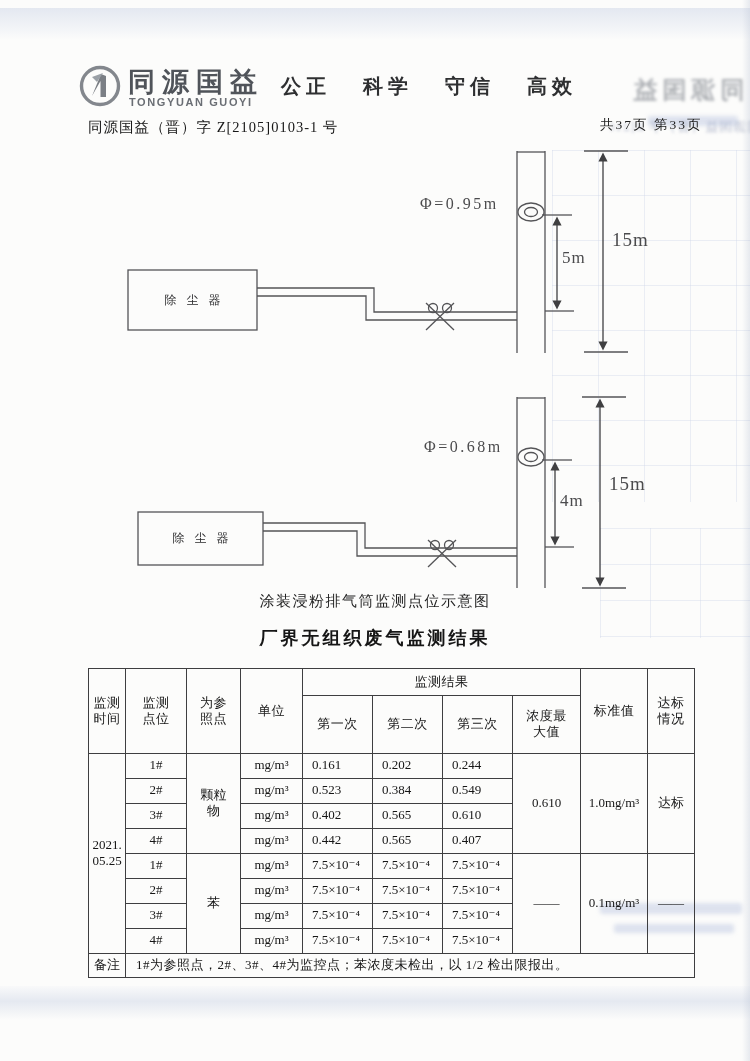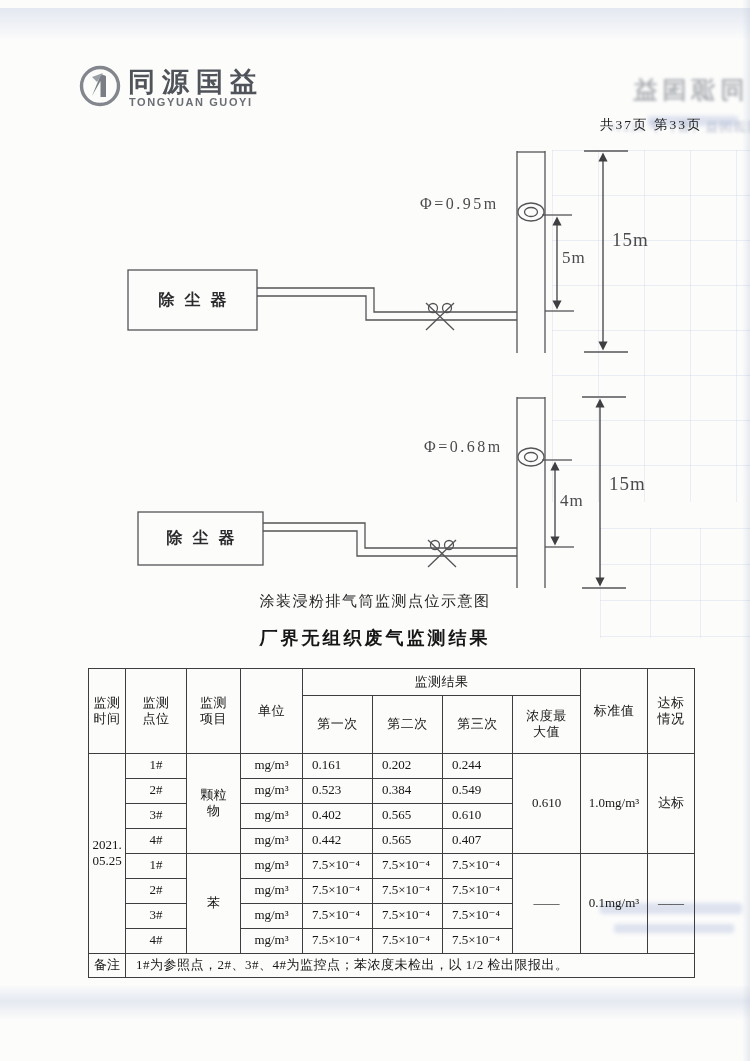--- a/index.html
+++ b/index.html
@@ -36,21 +36,21 @@
   .doc-number{position:absolute;left:88px;top:118px;font-size:14.5px;letter-spacing:1px;color:#171717;}
   .page-info{position:absolute;left:600px;top:116px;width:140px;font-size:13.5px;color:#1d1d1d;letter-spacing:2px;}
 
   
   .dgm{position:absolute;left:0;}
   .dgm-label{position:absolute;color:#4b4b4d;white-space:nowrap;}
   .lbl-phi{font-size:16px;letter-spacing:2.5px;}
   .lbl-dim{font-size:17px;letter-spacing:1px;}
   .lbl-dim-lg{font-size:19px;letter-spacing:1px;}
   .device-box{position:absolute;display:flex;align-items:center;justify-content:center;
-    font-size:16px;letter-spacing:10px;color:#2a2a2c;padding-left:10px;box-sizing:border-box;font-weight:bold;}
+    font-size:12px;letter-spacing:10px;color:#2a2a2c;padding-left:10px;box-sizing:border-box;}
   .caption{position:absolute;left:0;width:750px;text-align:center;font-size:15px;letter-spacing:1.5px;color:#1e1e1e;}
 
   
   .tbl-title{position:absolute;left:0;top:626px;width:750px;text-align:center;
     font-size:18px;font-weight:700;letter-spacing:3px;color:#161616;}
   table.doc-table{position:absolute;left:88px;top:668px;width:606px;
     border-collapse:collapse;table-layout:fixed;font-size:13px;color:#161616;}
   .doc-table td{border:1px solid #3e3e40;text-align:center;padding:0;line-height:1.25;overflow:hidden;}
   .doc-table .vnum{text-align:left;padding-left:9px;}
   .doc-table .w2{display:block;width:30px;margin:0 auto;}
@@ -73,20 +73,27 @@
   <div class="smudge" style="left:614px;top:924px;width:120px;height:9px;"></div>
   <div class="smudge" style="left:648px;top:116px;width:90px;height:10px;"></div>
 
   <svg class="logo-mark" viewBox="0 0 42 42">
     <circle cx="21" cy="21" r="18.5" fill="none" stroke="#83878d" stroke-width="3.4"></circle>
     <path d="M13 31 L22 9 L27 11 L27 32 L21.5 32 L21.5 16 Z" fill="#7b7f85"></path>
     <path d="M13 12 L24 8 L18 17 Z" fill="#9aa0a6"></path>
   </svg>
   <div class="logo-name">同源国益</div>
   <div class="logo-sub">TONGYUAN GUOYI</div>
+  <div class="slogan">
+    <span>公正</span>
+    <span>科学</span>
+    <span>守信</span>
+    <span>高效</span>
+  </div>
+  <div class="doc-number">同源国益（晋）字 Z[2105]0103-1 号</div>
   <div class="page-info">共37页 第33页</div>
 
   <svg class="dgm" style="top:140px;" width="750" height="250" viewBox="0 140 750 250">
     <defs>
       <marker id="ah1" viewBox="0 0 10 10" refX="5" refY="5" markerWidth="7" markerHeight="7" orient="auto-start-reverse">
         <path d="M0 0 L10 5 L0 10 z" fill="#3f3f41"></path>
       </marker>
     </defs>
     <g stroke="#545457" stroke-width="1.3" fill="none">
       <rect x="128" y="270" width="129" height="60" fill="#fcfcfb"></rect>
@@ -167,21 +174,21 @@
     </colgroup>
     <tbody>
         <tr style="height:27px">
       <td rowspan="2" class="hdr">
             <span class="w2">监测时间</span>
           </td>
       <td rowspan="2" class="hdr">
             <span class="w2">监测点位</span>
           </td>
       <td rowspan="2" class="hdr">
-            <span class="w2">监测项目</span>
+            <span class="w2">为参照点</span>
           </td>
       <td rowspan="2" class="hdr">单位</td>
       <td colspan="4" class="hdr">监测结果</td>
       <td rowspan="2" class="hdr">标准值</td>
       <td rowspan="2" class="hdr">
             <span class="w2">达标情况</span>
           </td>
     </tr>
     <tr style="height:43px">
       <td class="hdr">第一次</td>

